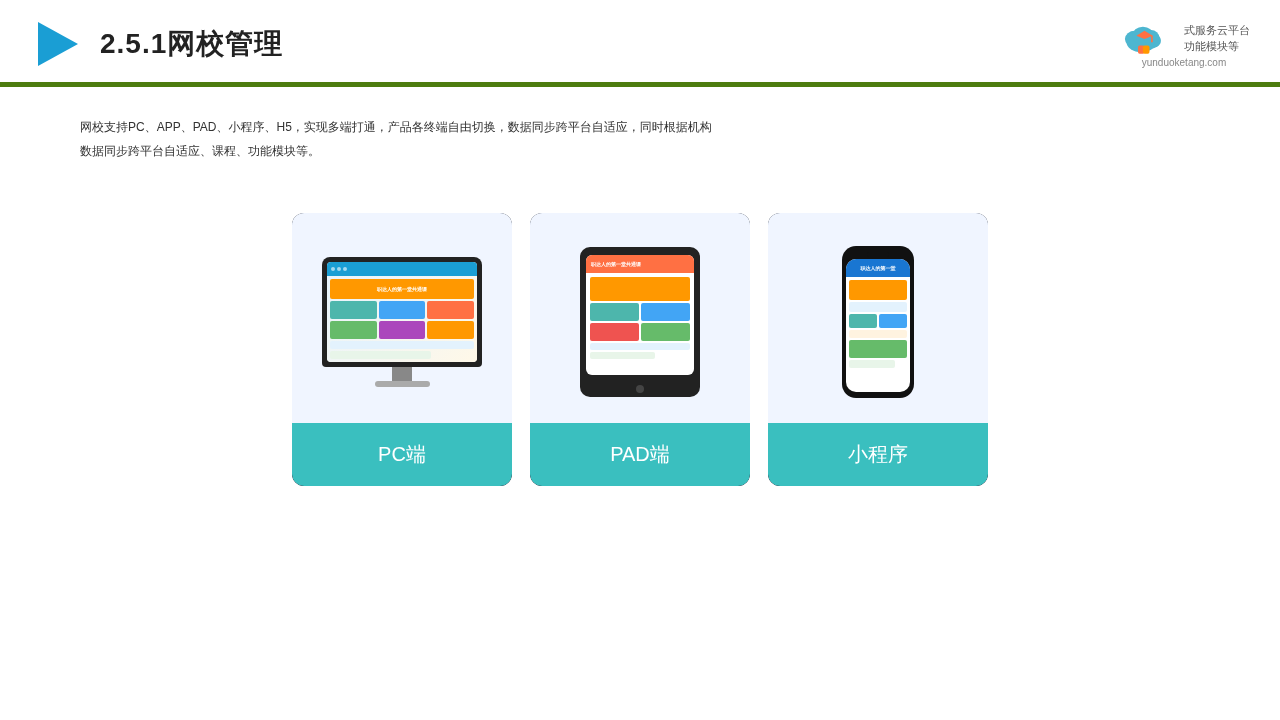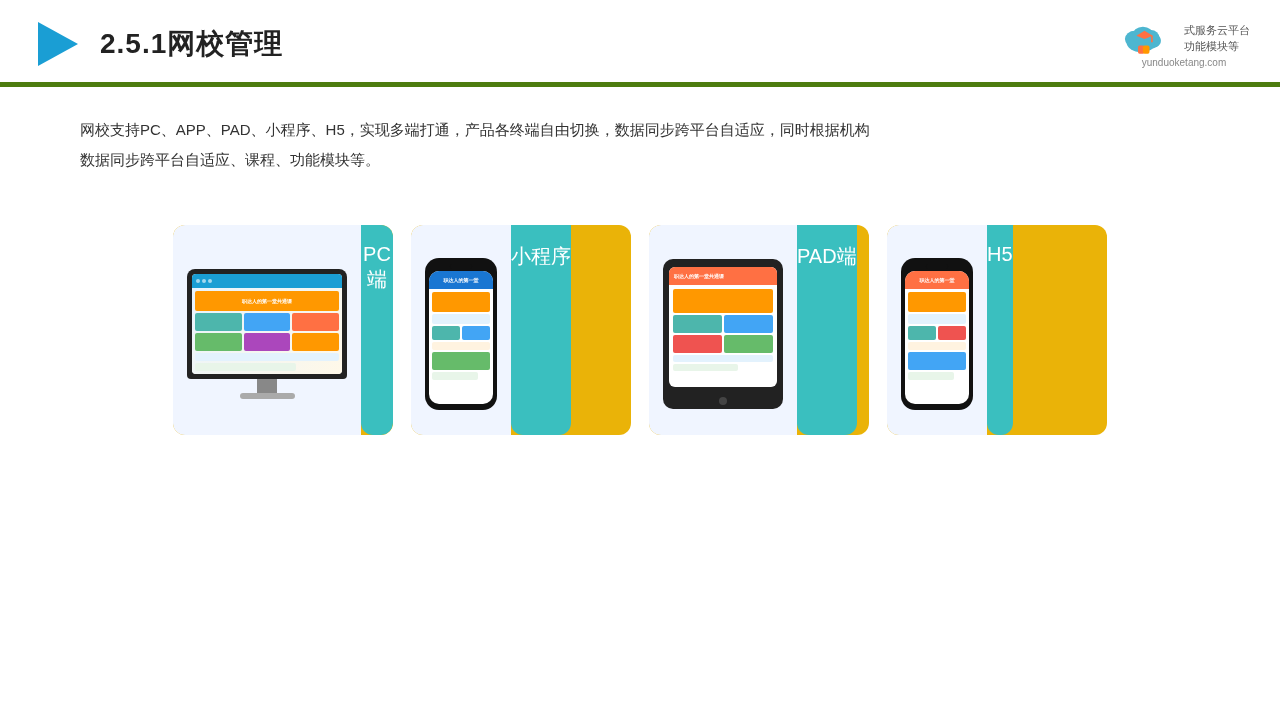--- a/index.html
+++ b/index.html
@@ -53,41 +53,41 @@
     .logo-domain {
       font-size: 10px;
       color: #888;
       text-align: right;
       margin-top: 0;
     }
 
     
     .description {
       padding: 28px 80px 10px 80px;
-      font-size: 15px;
+      font-size: 12px;
       color: #333;
       line-height: 2;
     }
 
     
     .cards-area {
       display: flex;
       justify-content: center;
       gap: 18px;
       padding: 30px 50px 0 50px;
       margin-top: 10px;
     }
 
     .card {
       width: 220px;
-      background: #eab308;
+      background: #0f172a;
       border-radius: 12px;
       overflow: hidden;
       display: flex;
-      flex-direction: row;
+      flex-direction: column;
     }
 
     .card-image-area {
       height: 210px;
       display: flex;
       align-items: center;
       justify-content: center;
       padding: 18px 14px 10px 14px;
       background: #f0f5ff;
     }
@@ -300,20 +300,45 @@
         <div class="monitor-stand"></div>
         <div class="monitor-base"></div>
       </div>
     </div>
     <div class="card-label">PC端</div>
   </div>
 
 
   <div class="card">
     <div class="card-image-area">
+      <div class="tablet-frame">
+        <div class="tablet-screen">
+          <div class="tablet-screen-header">
+            <span style="font-size:5px;color:#fff;font-weight:bold;">职达人的第一堂共通课</span>
+          </div>
+          <div style="padding:4px;display:flex;flex-direction:column;gap:2px;">
+            <div style="height:24px;background:#ff9800;border-radius:2px;"></div>
+            <div style="display:grid;grid-template-columns:1fr 1fr;gap:2px;">
+              <div style="height:18px;background:#4db6ac;border-radius:2px;"></div>
+              <div style="height:18px;background:#42a5f5;border-radius:2px;"></div>
+              <div style="height:18px;background:#ef5350;border-radius:2px;"></div>
+              <div style="height:18px;background:#66bb6a;border-radius:2px;"></div>
+            </div>
+            <div style="height:7px;background:#e3f2fd;border-radius:2px;"></div>
+            <div style="height:7px;background:#e8f5e9;border-radius:2px;width:65%;"></div>
+          </div>
+        </div>
+        <div class="tablet-home-btn"></div>
+      </div>
+    </div>
+    <div class="card-label">PAD端</div>
+  </div>
+
+  <div class="card">
+    <div class="card-image-area">
       <div class="phone-frame" style="width:72px;height:152px;">
         <div class="phone-notch"></div>
         <div class="phone-screen">
           <div class="phone-screen-header" style="background:#1976d2;">
             <span style="font-size:5px;font-weight:bold;">职达人的第一堂</span>
           </div>
           <div style="padding:3px;display:flex;flex-direction:column;gap:2px;">
             <div style="height:20px;background:#ff9800;border-radius:2px;"></div>
             <div style="height:10px;background:#e3f2fd;border-radius:2px;"></div>
             <div style="display:grid;grid-template-columns:1fr 1fr;gap:2px;">
@@ -323,63 +348,14 @@
             <div style="height:8px;background:#fff3e0;border-radius:2px;"></div>
             <div style="height:18px;background:#66bb6a;border-radius:2px;"></div>
             <div style="height:8px;background:#e8f5e9;border-radius:2px;width:80%;"></div>
           </div>
         </div>
       </div>
     </div>
     <div class="card-label">小程序</div>
   </div>
 
-  <div class="card">
-    <div class="card-image-area">
-      <div class="tablet-frame">
-        <div class="tablet-screen">
-          <div class="tablet-screen-header">
-            <span style="font-size:5px;color:#fff;font-weight:bold;">职达人的第一堂共通课</span>
-          </div>
-          <div style="padding:4px;display:flex;flex-direction:column;gap:2px;">
-            <div style="height:24px;background:#ff9800;border-radius:2px;"></div>
-            <div style="display:grid;grid-template-columns:1fr 1fr;gap:2px;">
-              <div style="height:18px;background:#4db6ac;border-radius:2px;"></div>
-              <div style="height:18px;background:#42a5f5;border-radius:2px;"></div>
-              <div style="height:18px;background:#ef5350;border-radius:2px;"></div>
-              <div style="height:18px;background:#66bb6a;border-radius:2px;"></div>
-            </div>
-            <div style="height:7px;background:#e3f2fd;border-radius:2px;"></div>
-            <div style="height:7px;background:#e8f5e9;border-radius:2px;width:65%;"></div>
-          </div>
-        </div>
-        <div class="tablet-home-btn"></div>
-      </div>
-    </div>
-    <div class="card-label">PAD端</div>
-  </div>
-
-  <div class="card">
-    <div class="card-image-area">
-      <div class="phone-frame" style="width:72px;height:152px;">
-        <div class="phone-notch"></div>
-        <div class="phone-screen">
-          <div class="phone-screen-header" style="background:#ff7043;">
-            <span style="font-size:5px;font-weight:bold;">职达人的第一堂</span>
-          </div>
-          <div style="padding:3px;display:flex;flex-direction:column;gap:2px;">
-            <div style="height:20px;background:#ff9800;border-radius:2px;"></div>
-            <div style="height:10px;background:#e3f2fd;border-radius:2px;"></div>
-            <div style="display:grid;grid-template-columns:1fr 1fr;gap:2px;">
-              <div style="height:14px;background:#4db6ac;border-radius:2px;"></div>
-              <div style="height:14px;background:#ef5350;border-radius:2px;"></div>
-            </div>
-            <div style="height:8px;background:#fff3e0;border-radius:2px;"></div>
-            <div style="height:18px;background:#42a5f5;border-radius:2px;"></div>
-            <div style="height:8px;background:#e8f5e9;border-radius:2px;width:80%;"></div>
-          </div>
-        </div>
-      </div>
-    </div>
-    <div class="card-label">H5</div>
-  </div>
 
 </div>
 
 </body></html>

